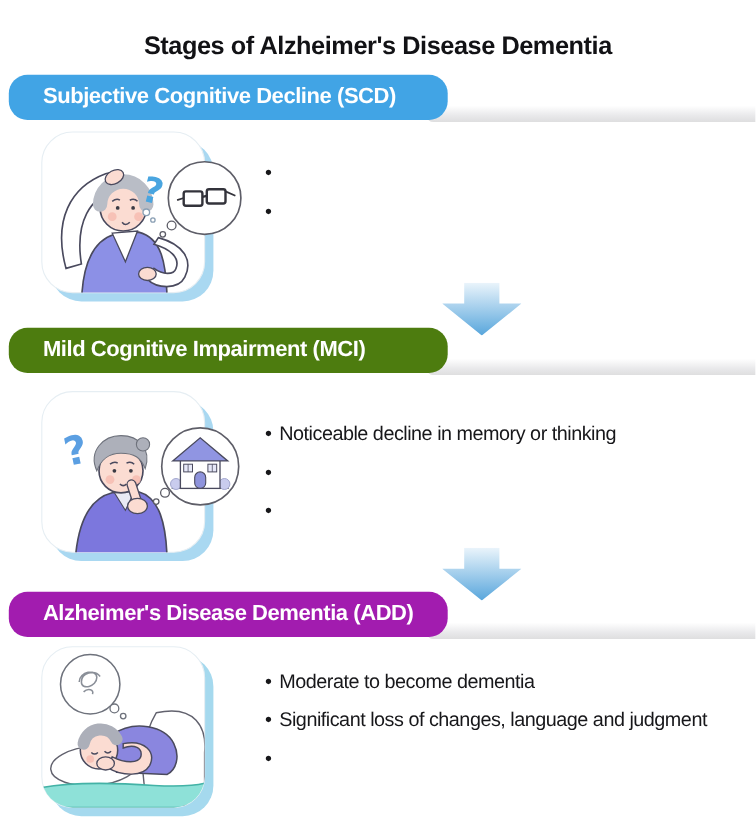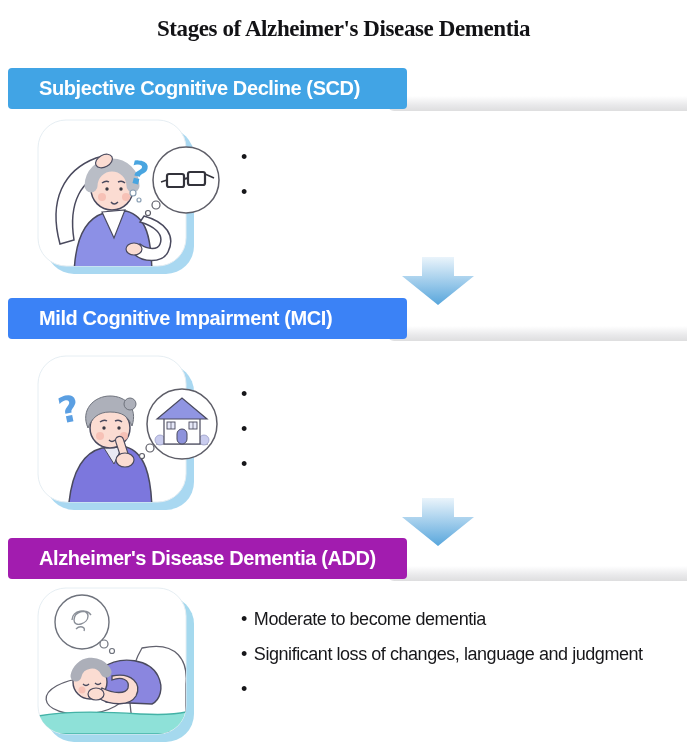--- a/index.html
+++ b/index.html
@@ -1,25 +1,25 @@
 <!DOCTYPE html>
 <html><head>
 <meta charset="utf-8">
 <style>
   html,body{margin:0;padding:0;background:#fff;}
   .canvas{
     position:relative;width:687px;height:750px;background:#ffffff;overflow:hidden;
     font-family:"Liberation Sans",sans-serif;
   }
   .title{
-    position:absolute;top:12px;left:0;right:0;margin:4px;text-align:center;
-    font-size:23px;font-weight:700;color:#121215;letter-spacing:-0.4px;font-family:Liberation Serif, serif;
+    position:absolute;top:12px;left:0;right:0;margin:16px;text-align:center;
+    font-size:23px;font-weight:700;color:#121215;letter-spacing:-0.4px;
   }
   .bar{
-    position:absolute;left:8px;width:399px;height:41px;border-radius:4px;
+    position:absolute;left:8px;width:399px;height:41px;border-radius:17px;
     display:flex;align-items:center;padding-left:31px;box-sizing:border-box;
     color:#ffffff;font-size:20px;font-weight:700;letter-spacing:-0.4px;z-index:3;
   }
   .bar-strip{
     position:absolute;left:388px;right:0;height:15px;z-index:1;
     background:linear-gradient(180deg,rgba(230,230,232,0) 0%,#e9e9eb 60%,#dededf 100%);
     border-radius:0 0 0 6px;
   }
   .bar1{top:68px;}  .strip1{top:96px;}
   .bar2{top:298px;} .strip2{top:326px;}
@@ -103,21 +103,21 @@
     <defs>
       <linearGradient id="ag1" x1="0" y1="0" x2="0" y2="1">
         <stop offset="0" stop-color="#EAF4FB"></stop>
           <stop offset="1" stop-color="#58A6DC"></stop>
       </linearGradient>
     </defs>
     <polygon points="20,0 52,0 52,19 72,19 36,48 0,19 20,19" fill="url(#ag1)"></polygon>
   </svg>
 
   <div class="bar-strip strip2"></div>
-  <div class="bar bar2" style="background: #3b82f6;">Mild Cognitive Impairment (MCI)</div>
+  <div class="bar bar2" style="background: #4d7c0f;">Mild Cognitive Impairment (MCI)</div>
 
   <svg class="illu illu2" viewBox="0 0 200 164">
     <defs>
         <clipPath id="cclip2">
           <rect x="8" y="4" width="148" height="146" rx="28"></rect>
         </clipPath>
       </defs>
     <rect x="16" y="12" width="148" height="146" rx="28" fill="#A9D8F1"></rect>
     <rect x="8" y="4" width="148" height="146" rx="28" fill="#ffffff" stroke="#E6EEF3"></rect>
     <g clip-path="url(#cclip2)">
@@ -149,20 +149,21 @@
       <rect x="147" y="77" width="10" height="15" rx="5" fill="#8E93DC" stroke="#4A4A5E" stroke-width="1"></rect>
       <rect x="137" y="70" width="8" height="7" fill="#E6E8F8" stroke="#4A4A5E" stroke-width="0.9"></rect>
       <rect x="159" y="70" width="8" height="7" fill="#E6E8F8" stroke="#4A4A5E" stroke-width="0.9"></rect>
       <path d="M141,70 L141,77 M163,70 L163,77" stroke="#4A4A5E" stroke-width="0.7"></path>
     </g>
   </svg>
 
   <ul class="bullets bl2">
     <li class="bullet">
         <span class="dot">•</span>
+        <span class="btext">Noticeable decline in memory or thinking</span>
       </li>
     <li class="bullet">
         <span class="dot">•</span>
       </li>
     <li class="bullet">
         <span class="dot">•</span>
       </li>
   </ul>
 
   <svg class="arrow arrow2" viewBox="0 0 72 48">

